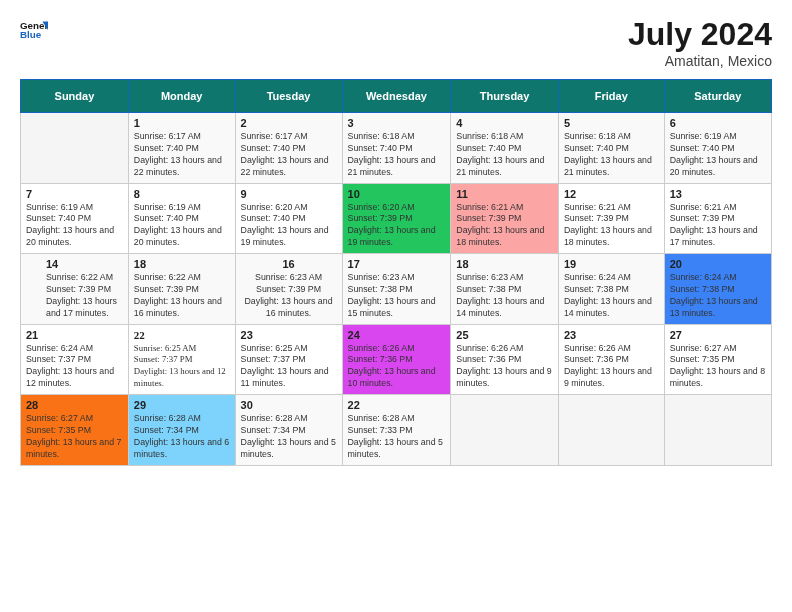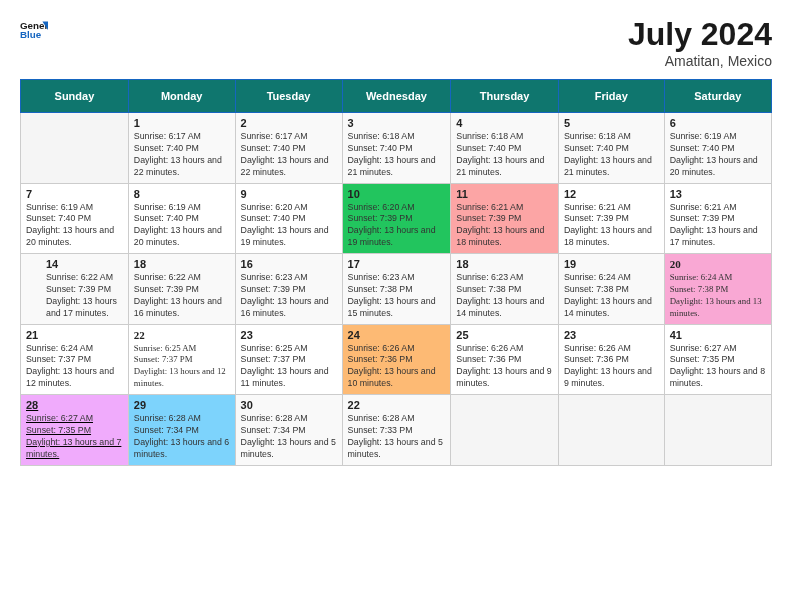--- a/index.html
+++ b/index.html
@@ -175,73 +175,73 @@
         </tr>
         <tr>
           <td style="background: rgb(249, 249, 249); padding-left: 25px;">
             <div class="day-num">14</div>
             <div class="day-info">Sunrise: 6:22 AM<br>Sunset: 7:39 PM<br>Daylight: 13 hours and 17 minutes.</div>
           </td>
           <td style="background: rgb(249, 249, 249);">
             <div class="day-num">18</div>
             <div class="day-info">Sunrise: 6:22 AM<br>Sunset: 7:39 PM<br>Daylight: 13 hours and 16 minutes.</div>
           </td>
-          <td style="background: rgb(249, 249, 249);">
+          <td style="background: rgb(249, 249, 249); text-align: center;">
             <div class="day-num">16</div>
             <div class="day-info">Sunrise: 6:23 AM<br>Sunset: 7:39 PM<br>Daylight: 13 hours and 16 minutes.</div>
           </td>
           <td style="background: rgb(249, 249, 249);">
             <div class="day-num">17</div>
             <div class="day-info">Sunrise: 6:23 AM<br>Sunset: 7:38 PM<br>Daylight: 13 hours and 15 minutes.</div>
           </td>
           <td style="background: rgb(249, 249, 249);">
             <div class="day-num">18</div>
             <div class="day-info">Sunrise: 6:23 AM<br>Sunset: 7:38 PM<br>Daylight: 13 hours and 14 minutes.</div>
           </td>
           <td style="background: rgb(249, 249, 249);">
             <div class="day-num">19</div>
             <div class="day-info">Sunrise: 6:24 AM<br>Sunset: 7:38 PM<br>Daylight: 13 hours and 14 minutes.</div>
           </td>
-          <td style="background: #f9a8d4; font-family: Liberation Serif, serif;">
+          <td style="background: #3b82f6;">
             <div class="day-num">20</div>
             <div class="day-info">Sunrise: 6:24 AM<br>Sunset: 7:38 PM<br>Daylight: 13 hours and 13 minutes.</div>
           </td>
         </tr>
         <tr>
           <td style="background: rgb(255, 255, 255);">
             <div class="day-num">21</div>
             <div class="day-info">Sunrise: 6:24 AM<br>Sunset: 7:37 PM<br>Daylight: 13 hours and 12 minutes.</div>
           </td>
           <td style="background: rgb(255, 255, 255); font-family: Liberation Serif, serif;">
             <div class="day-num">22</div>
             <div class="day-info">Sunrise: 6:25 AM<br>Sunset: 7:37 PM<br>Daylight: 13 hours and 12 minutes.</div>
           </td>
           <td style="background: rgb(255, 255, 255);">
             <div class="day-num">23</div>
             <div class="day-info">Sunrise: 6:25 AM<br>Sunset: 7:37 PM<br>Daylight: 13 hours and 11 minutes.</div>
           </td>
-          <td style="background: #fdba74; margin-top: 12px;">
+          <td style="background: #d946ef; margin-top: 12px;">
             <div class="day-num">24</div>
             <div class="day-info">Sunrise: 6:26 AM<br>Sunset: 7:36 PM<br>Daylight: 13 hours and 10 minutes.</div>
           </td>
           <td style="background: rgb(255, 255, 255); margin-top: 8px;">
             <div class="day-num">25</div>
             <div class="day-info">Sunrise: 6:26 AM<br>Sunset: 7:36 PM<br>Daylight: 13 hours and 9 minutes.</div>
           </td>
           <td style="background: rgb(255, 255, 255);">
             <div class="day-num">23</div>
             <div class="day-info">Sunrise: 6:26 AM<br>Sunset: 7:36 PM<br>Daylight: 13 hours and 9 minutes.</div>
           </td>
           <td style="background: rgb(255, 255, 255);">
-            <div class="day-num">41</div>
+            <div class="day-num">27</div>
             <div class="day-info">Sunrise: 6:27 AM<br>Sunset: 7:35 PM<br>Daylight: 13 hours and 8 minutes.</div>
           </td>
         </tr>
         <tr>
-          <td style="background: #f0abfc; text-decoration: underline;">
+          <td style="background: #f97316;">
             <div class="day-num">28</div>
             <div class="day-info">Sunrise: 6:27 AM<br>Sunset: 7:35 PM<br>Daylight: 13 hours and 7 minutes.</div>
           </td>
           <td style="background: #7dd3fc;">
             <div class="day-num">29</div>
             <div class="day-info">Sunrise: 6:28 AM<br>Sunset: 7:34 PM<br>Daylight: 13 hours and 6 minutes.</div>
           </td>
           <td style="background: rgb(249, 249, 249);">
             <div class="day-num">30</div>
             <div class="day-info">Sunrise: 6:28 AM<br>Sunset: 7:34 PM<br>Daylight: 13 hours and 5 minutes.</div>

